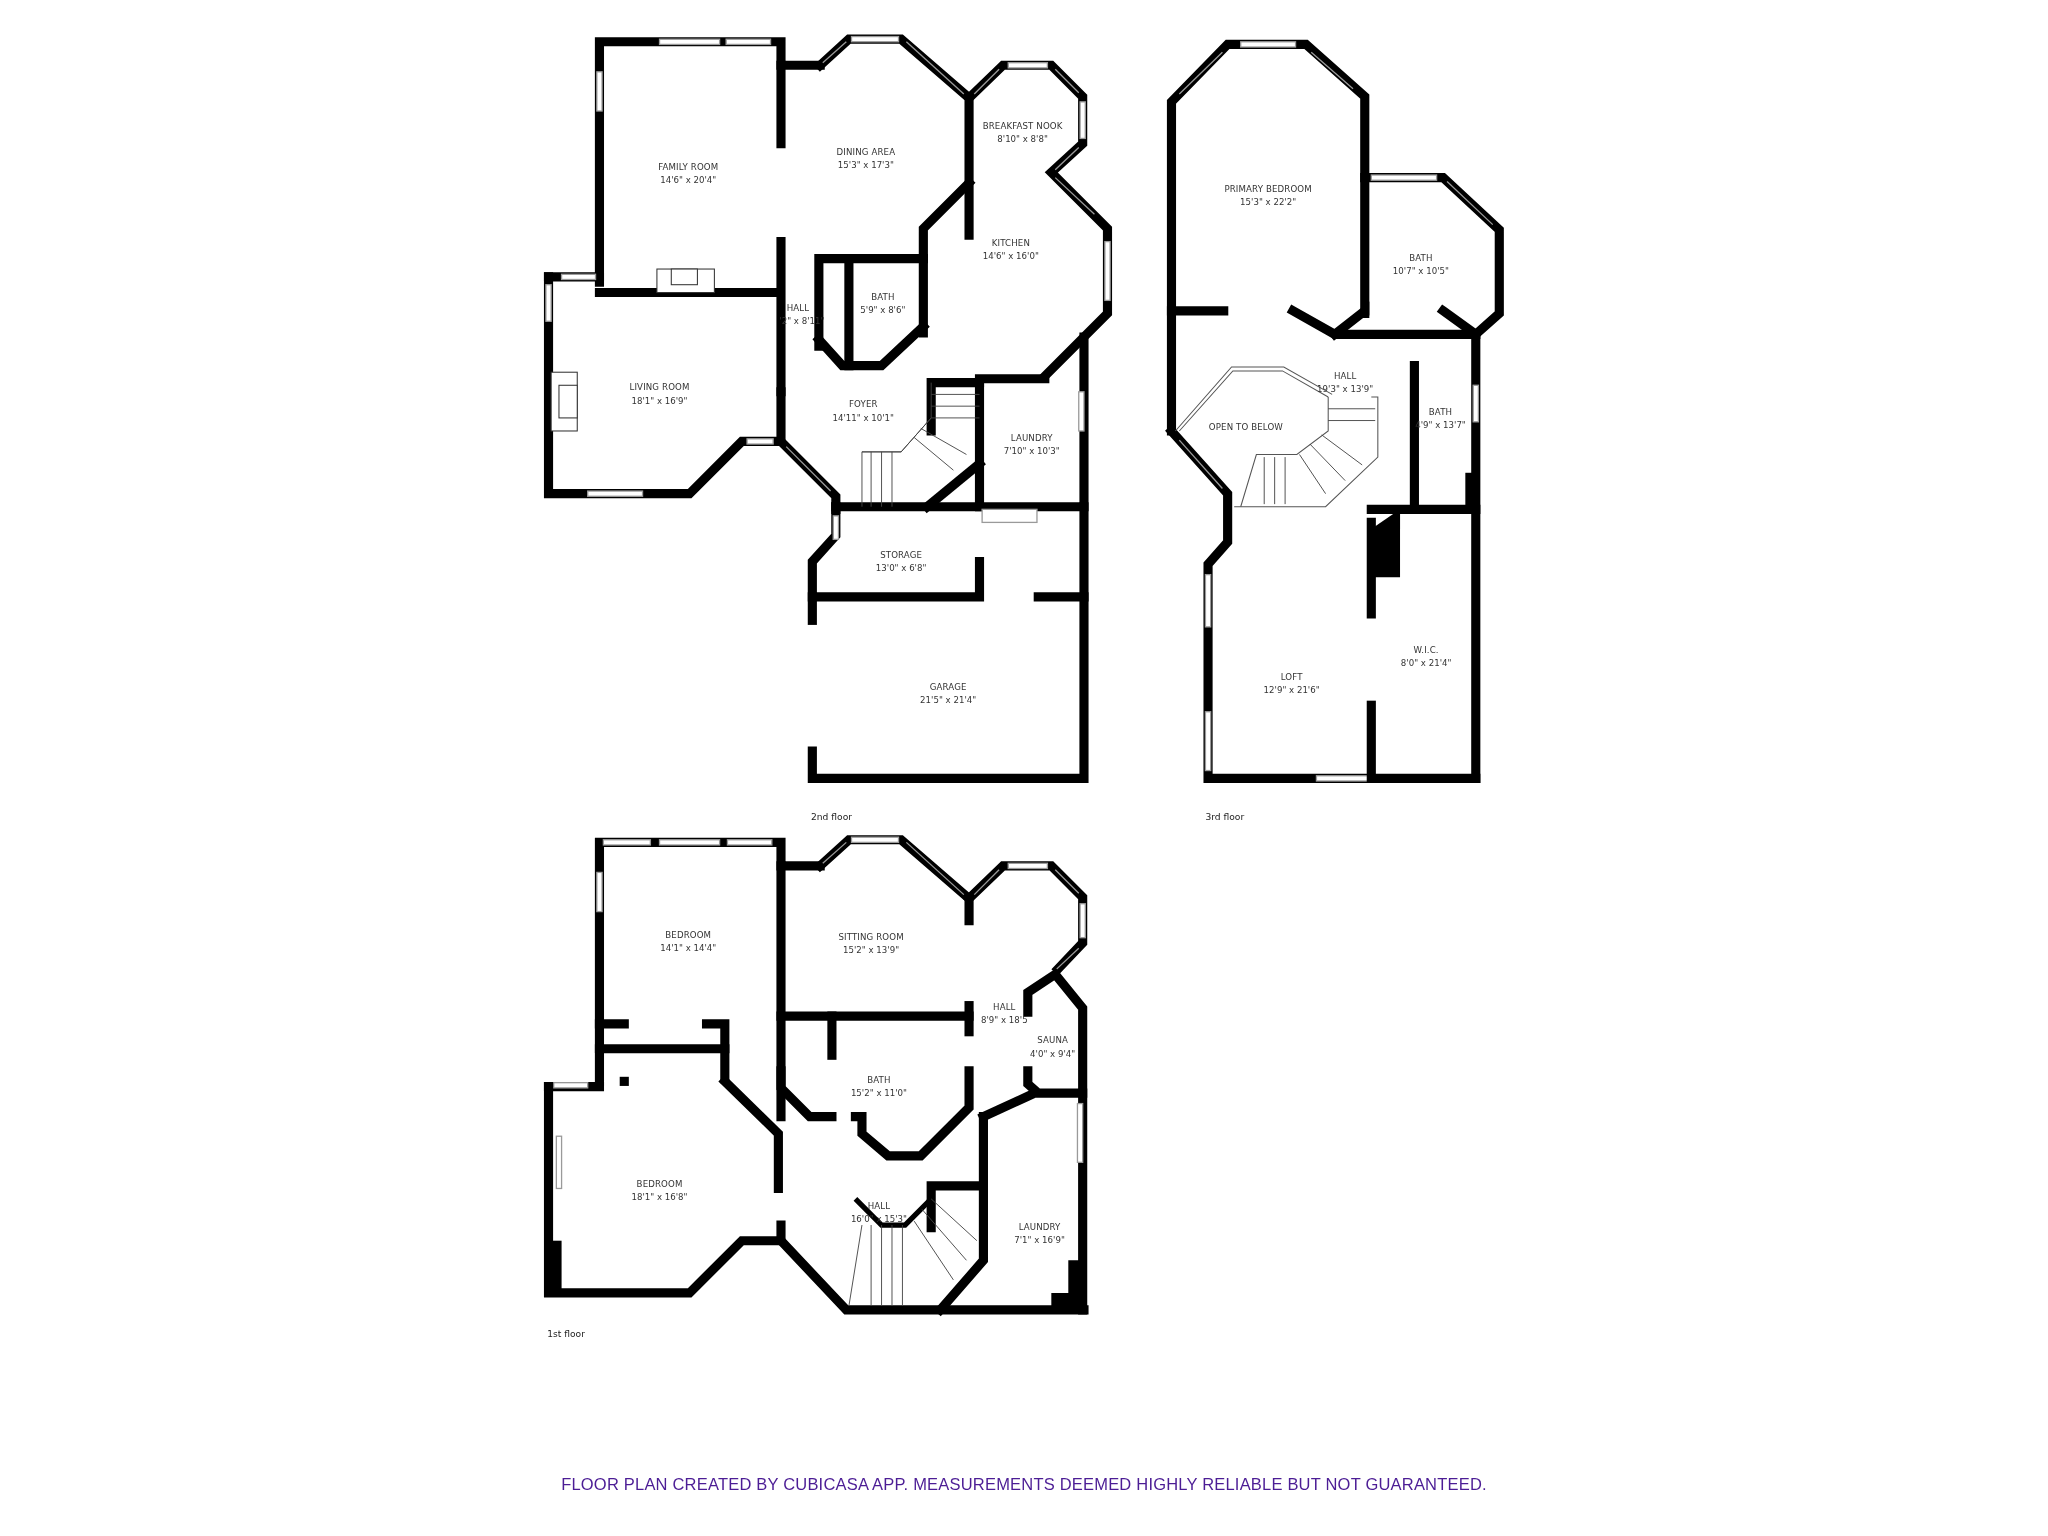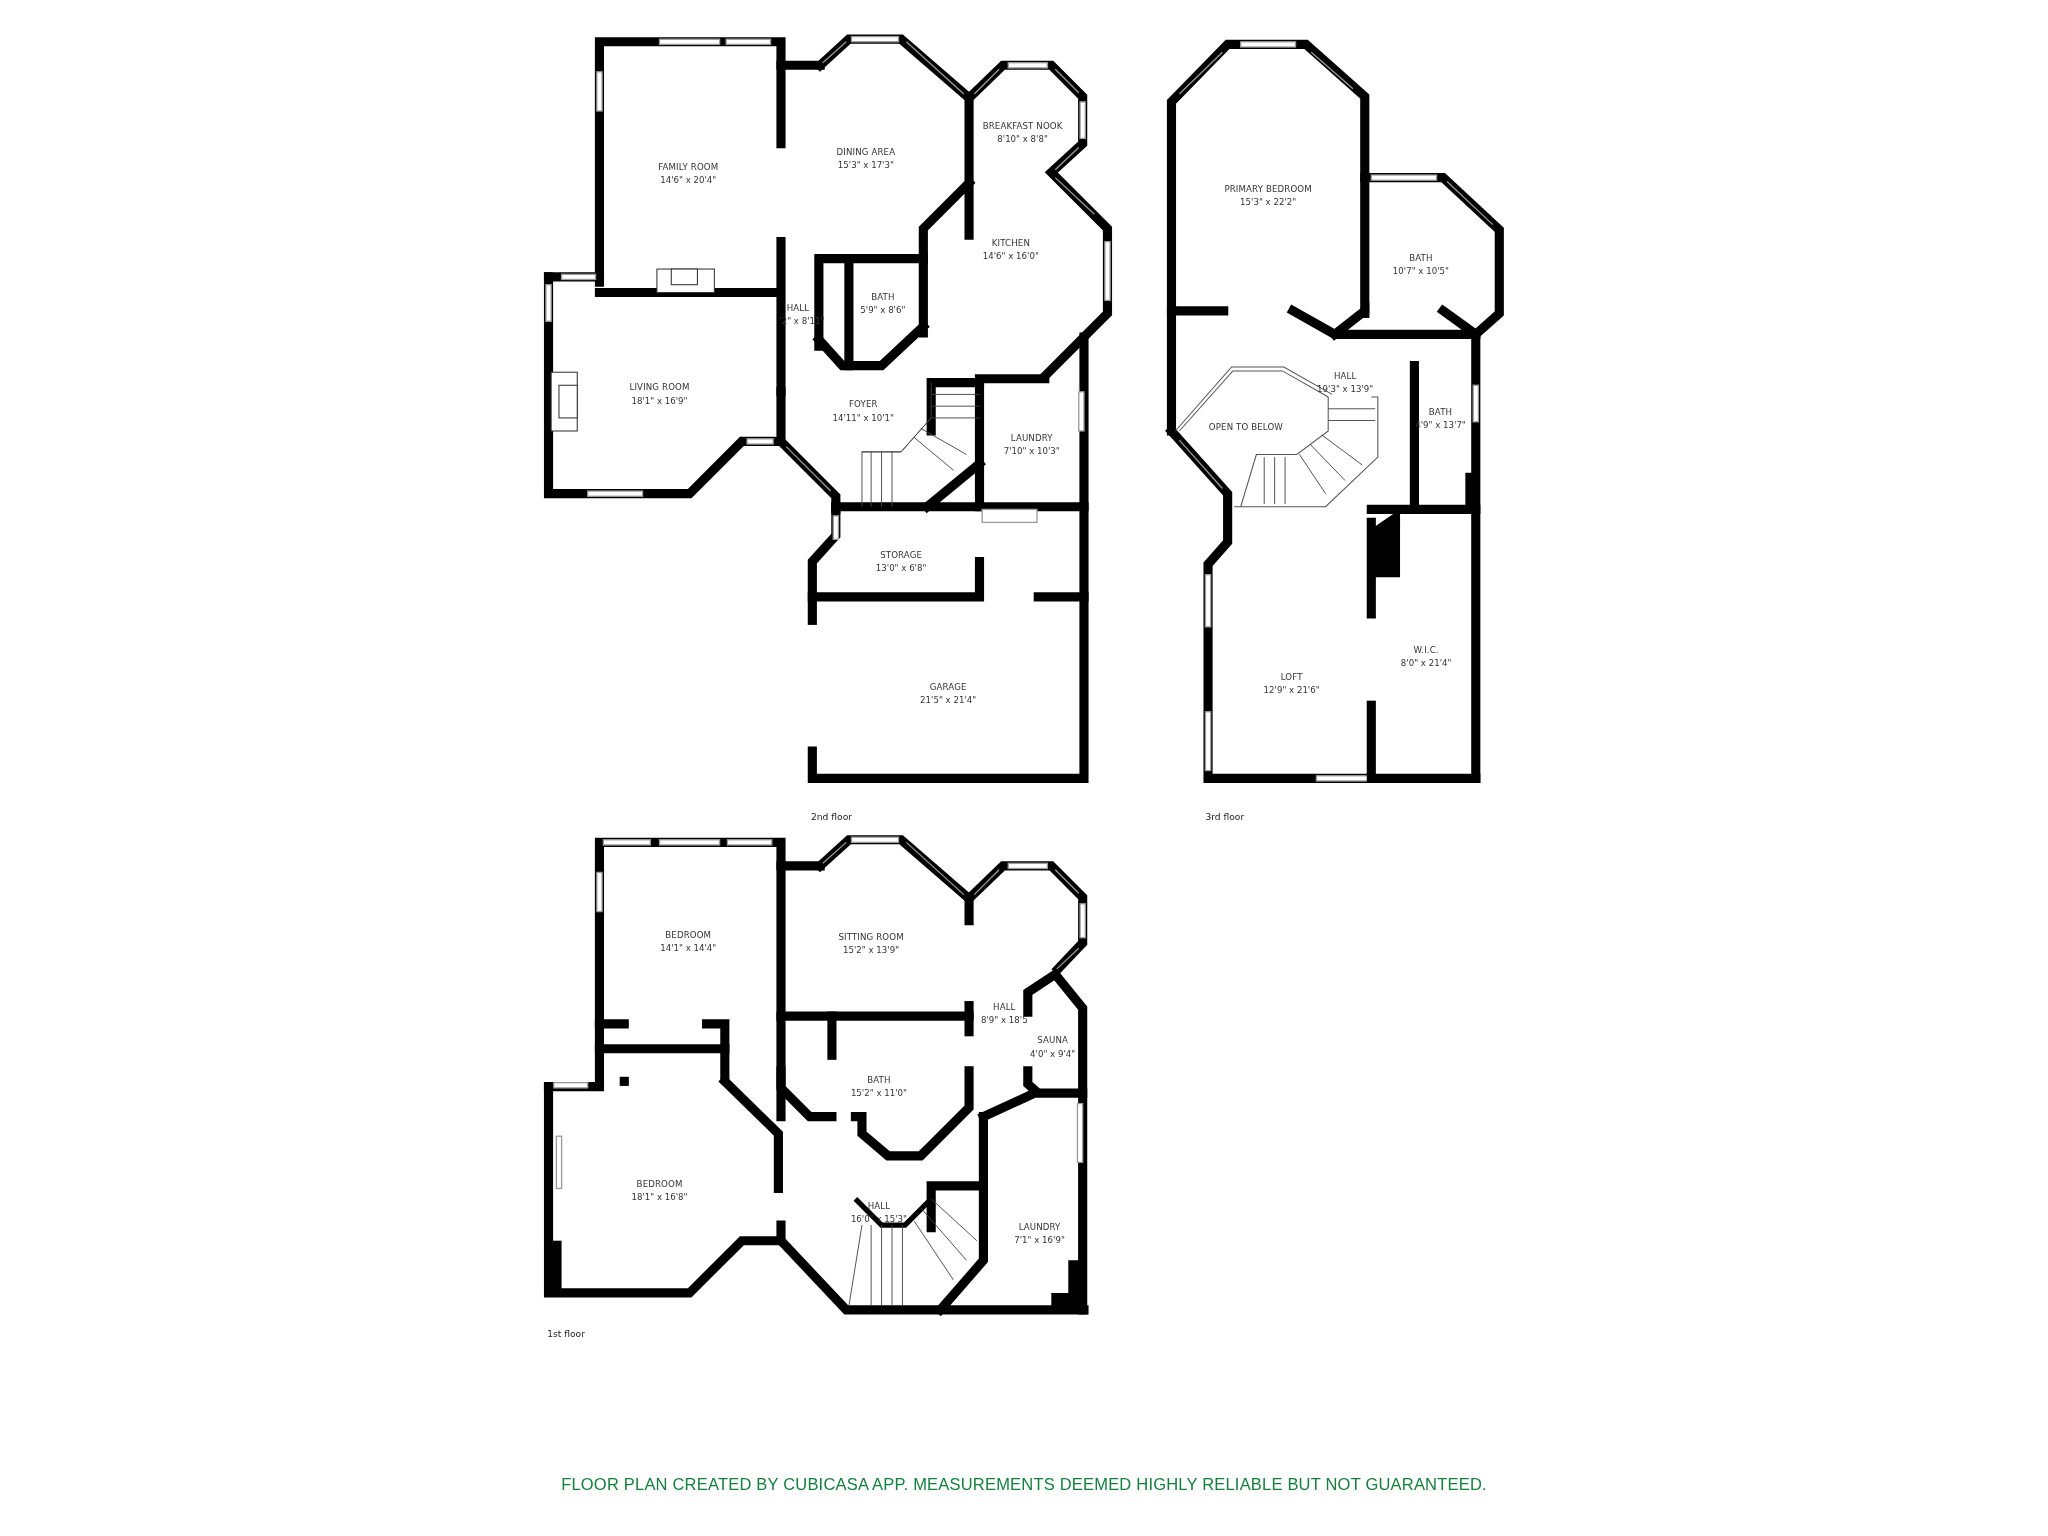--- a/index.html
+++ b/index.html
@@ -8,21 +8,21 @@
   .wall { fill: none; stroke: #000; stroke-width: 7; stroke-linejoin: miter; stroke-linecap: square; }
   .wall-thin { fill: none; stroke: #000; stroke-width: 4; }
   .win { fill: #fff; stroke: #9a9a9a; stroke-width: 1; }
   .stair { fill: none; stroke: #444; stroke-width: 0.7; }
   .rail { fill: none; stroke: #555; stroke-width: 0.8; }
   .fire { fill: #fff; stroke: #333; stroke-width: 0.8; }
   .solid { fill: #000; }
   .room-name { font-size: 6.6px; fill: #333; text-anchor: middle; letter-spacing: 0.1px; }
   .room-dim { font-size: 6.6px; fill: #333; text-anchor: middle; }
   .floor-label { font-size: 7px; fill: #222; }
-  .footer { position: absolute; left: 0; width: 2048px; top: 1475px; text-align: center; font-size: 16.5px; color: #15803d; letter-spacing: 0.2px; font-family: "Liberation Sans", sans-serif; }
+  .footer { position: absolute; left: 0; width: 2048px; top: 1475px; text-align: center; font-size: 16.5px; color: #4c1d95; letter-spacing: 0.2px; font-family: "Liberation Sans", sans-serif; }
 </style>
 </head>
 <body>
 
 <svg id="plan" viewBox="0 0 2048 1536" xmlns="http://www.w3.org/2000/svg">
  <g transform="scale(1.306)">
 
   <g>
 
     <polyline class="wall" points="459,216 459,32 598,32 598,50 628,50"></polyline>

